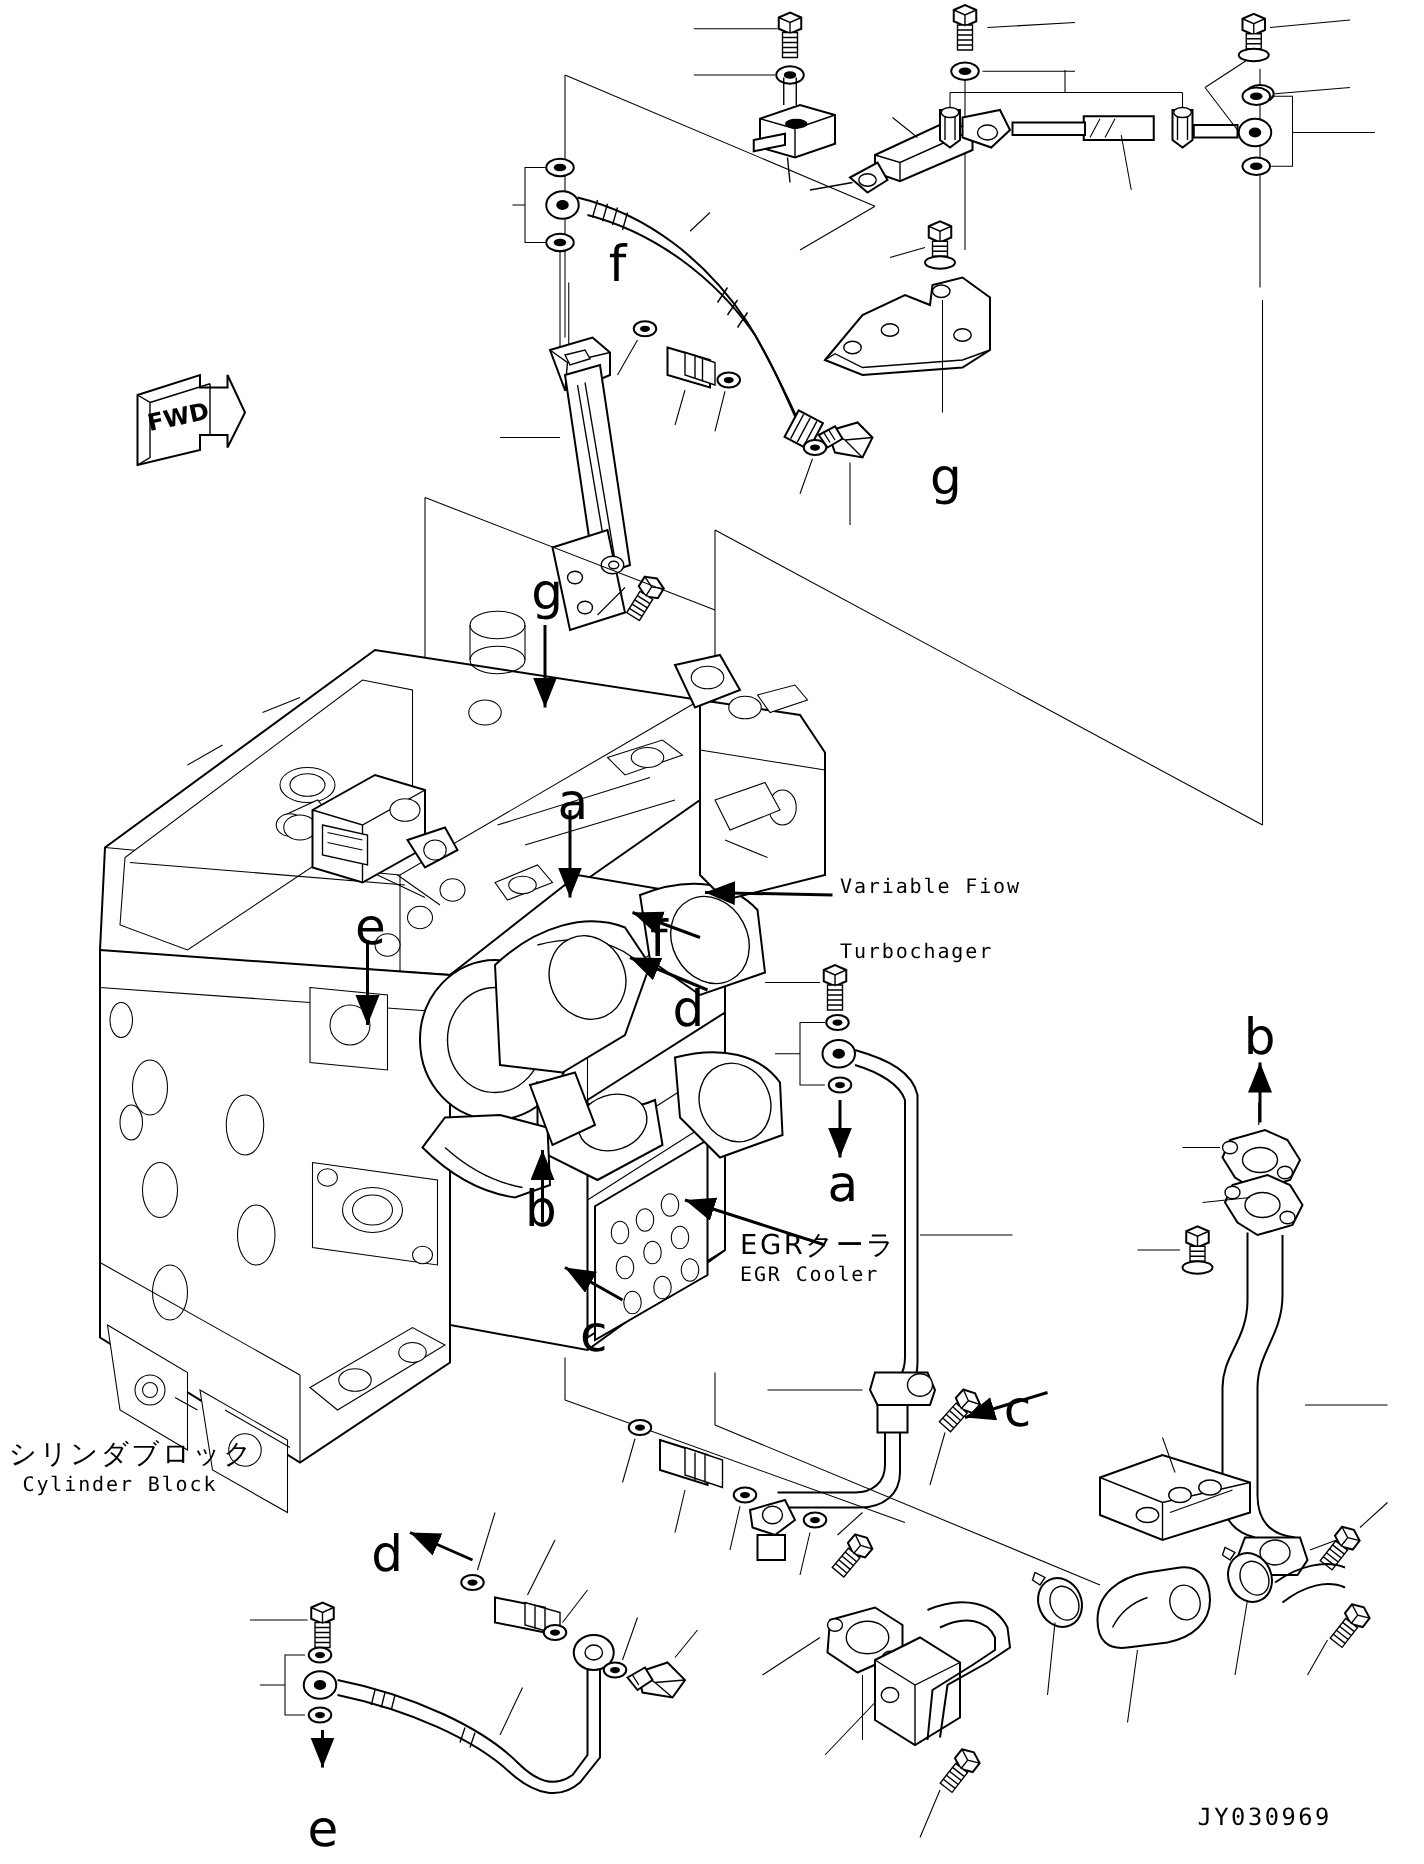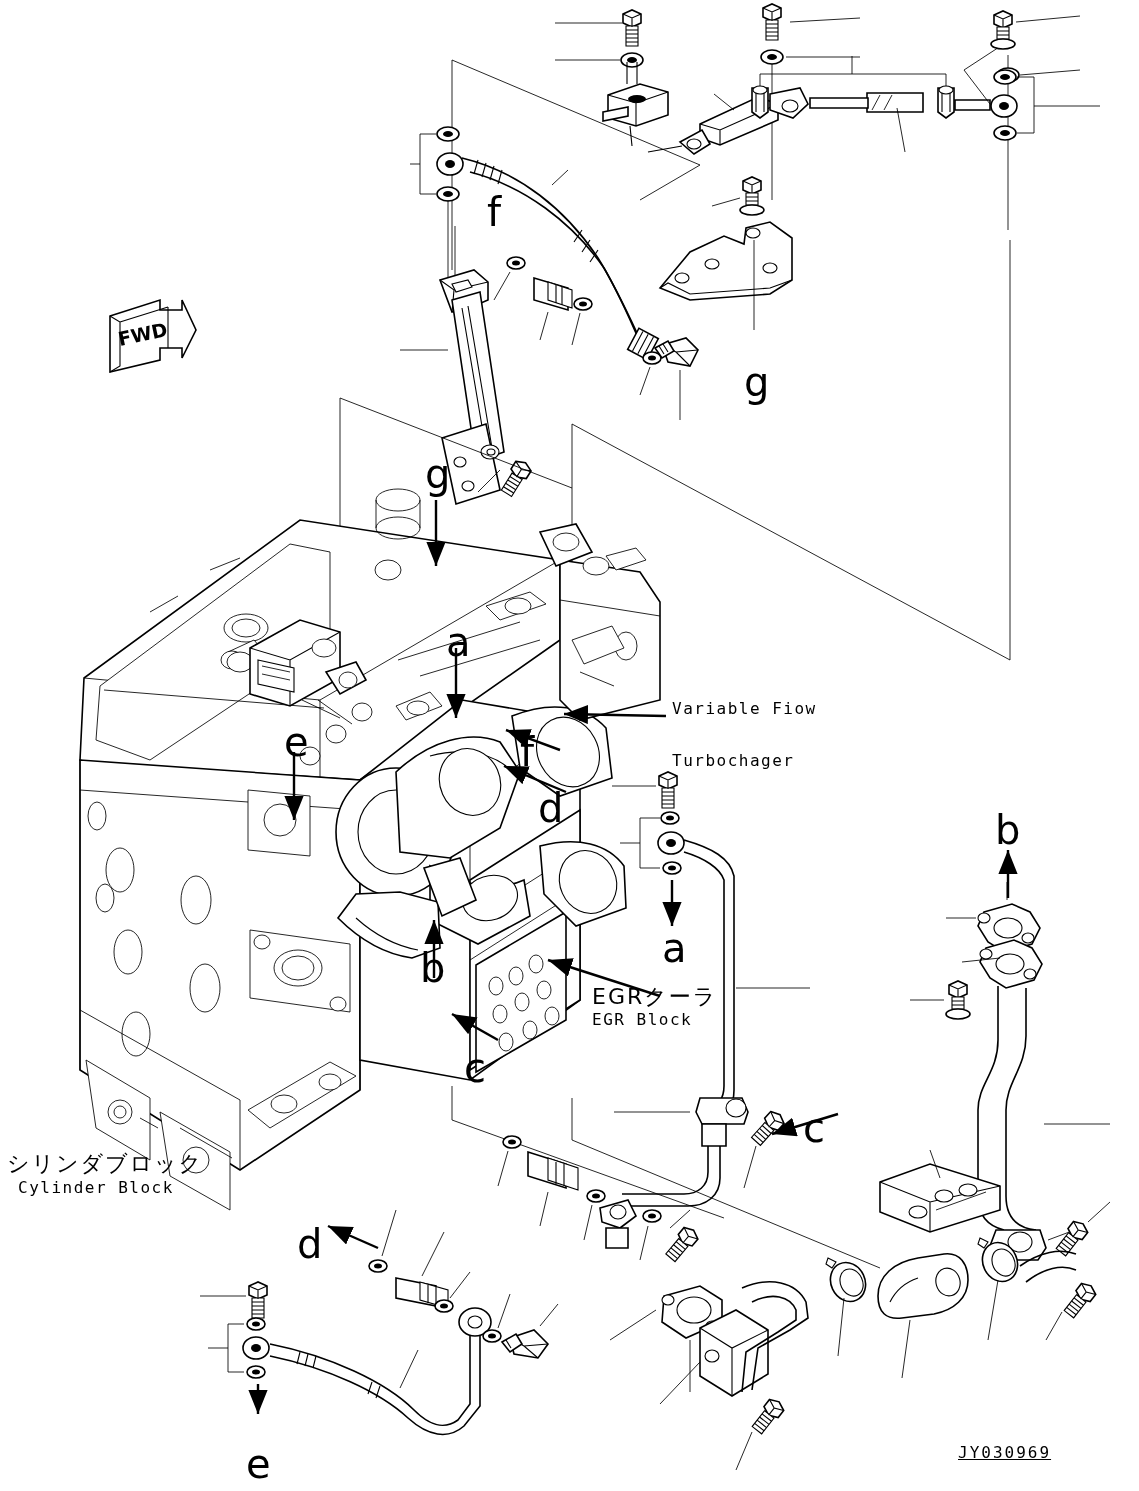--- a/index.html
+++ b/index.html
@@ -41,23 +41,22 @@
     font-size: 16px;
     letter-spacing: 1.5px;
   }
   .jptext {
     font-family: "DejaVu Sans", sans-serif;
     font-size: 22px;
     letter-spacing: 2px;
   }
   .drawingno {
     font-family: "DejaVu Sans Mono", monospace;
-    font-size: 16px;
+    font-size: 19px;
     letter-spacing: 2px;
-    text-decoration: underline;
   }
   .fwdtext {
     font-family: "DejaVu Sans", sans-serif;
     font-size: 19px;
     font-weight: 700;
   }
 </style>
 </head>
 <body>
 
@@ -598,21 +597,21 @@
 
   </svg>
 
   <div>
     <div class="txt namelabel" style="left:672px; top:700px;">Variable Fiow</div>
     <div class="txt namelabel" style="left:672px; top:752px;">Turbochager</div>
   </div>
 
   <div>
     <div class="txt jptext" style="left:592px; top:985px;">EGRクーラ</div>
-    <div class="txt namelabel" style="left:592px; top:1011px;">EGR Block</div>
+    <div class="txt namelabel" style="left:592px; top:1011px;">EGR Cooler</div>
   </div>
 
   <div>
     <div class="txt jptext" style="left:7px; top:1152px;text-align:center;">シリンダブロック</div>
     <div class="txt namelabel" style="left:18px; top:1179px;text-align:center;">Cylinder Block</div>
   </div>
 
   <div class="txt fwdtext" style="left:118px; top:324px; transform:rotate(-12deg);">FWD</div>
 
   <div class="txt drawingno" style="left:958px; top:1444px;">JY030969</div>

